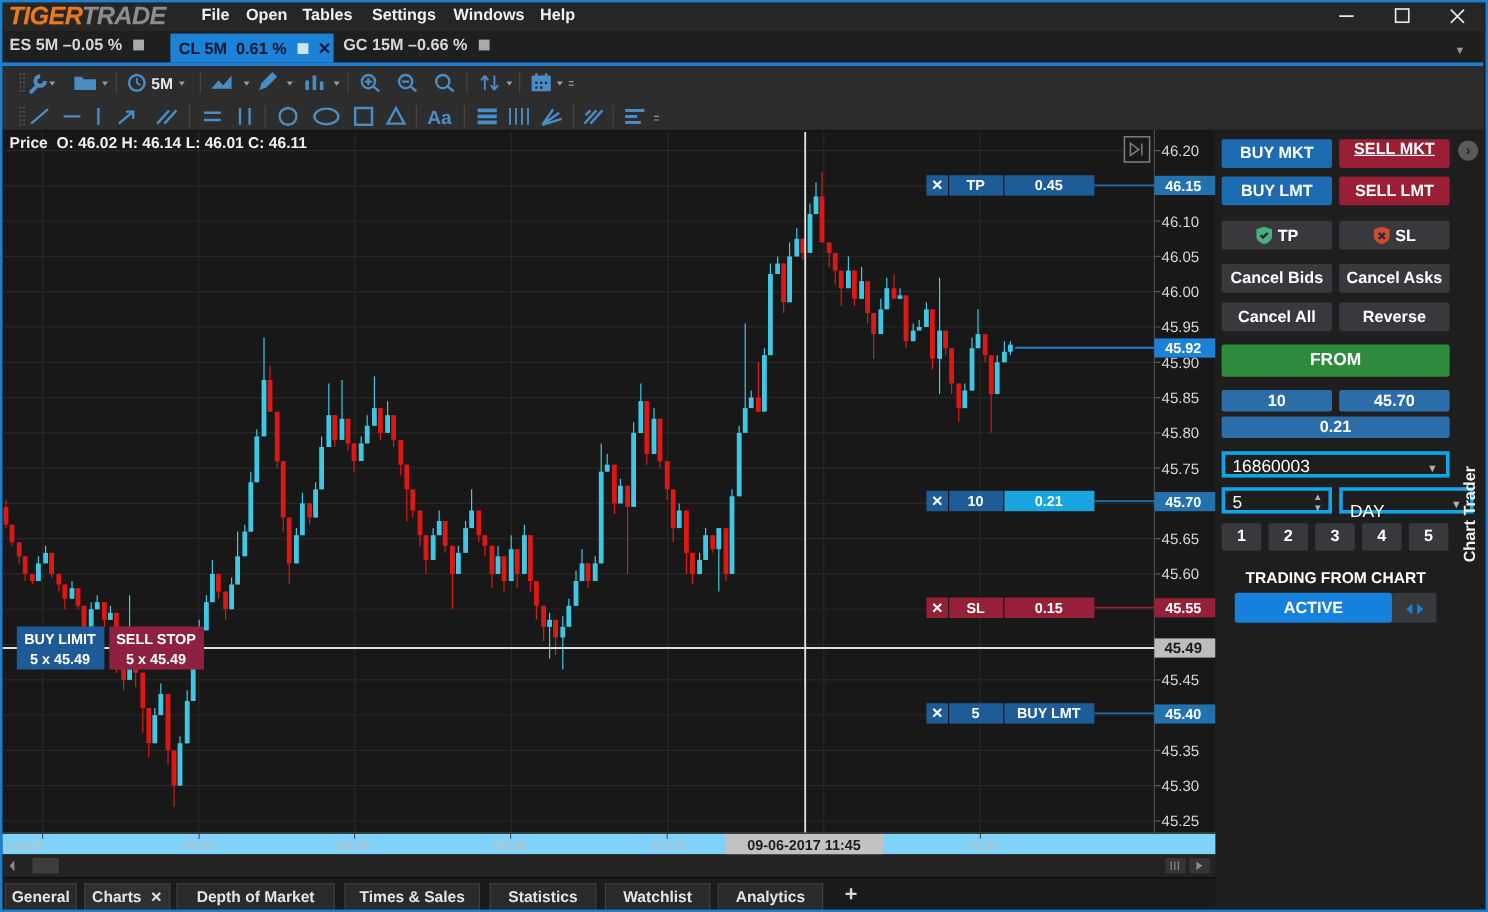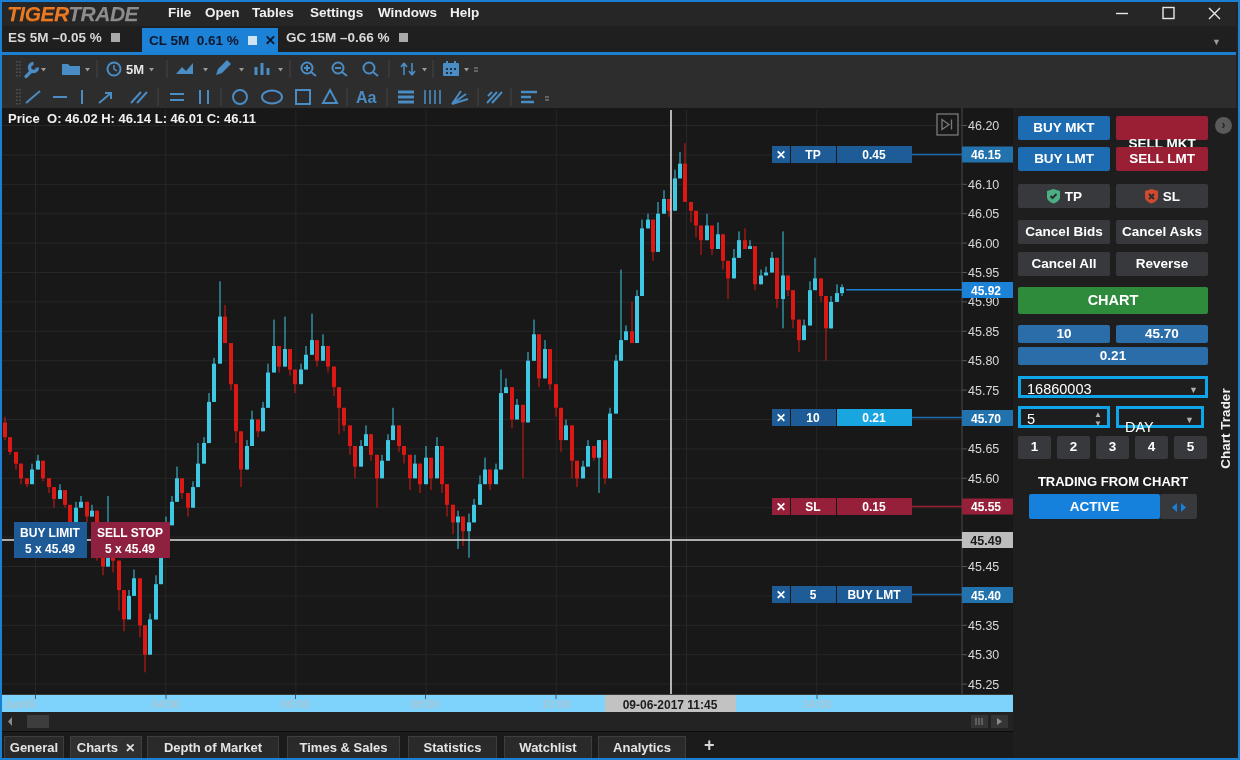--- a/index.html
+++ b/index.html
@@ -677,42 +677,42 @@
  <div class="btab" style="left:145px;width:132px;padding-top:3px;">Depth of Market</div>
  <div class="btab" style="left:285px;width:113px;padding-top:3px;">Times &amp; Sales</div>
  <div class="btab" style="left:406px;width:89px;padding-top:3px;">Statistics</div>
  <div class="btab" style="left:502px;width:88px;padding-top:3px;">Watchlist</div>
  <div class="btab" style="left:596px;width:88px;padding-top:3px;">Analytics</div>
  <div style="position:absolute;left:702px;top:3px;color:#d8d8d8;font-size:18px;font-weight:bold;">+</div>
 </div>
 
 <div id="panel">
  <div class="btn bblue" style="left:5px;top:8px;width:92px;height:24px;padding-top:4px;">BUY MKT</div>
- <div class="btn bred" style="left:103px;top:8px;width:92px;height:24px;padding-top:20px;text-decoration:underline;">SELL MKT</div>
+ <div class="btn bred" style="left:103px;top:8px;width:92px;height:24px;padding-top:0;text-decoration:underline;">SELL MKT</div>
  <div class="btn bblue" style="left:5px;top:39px;width:92px;height:24px;padding-top:4px;">BUY LMT</div>
  <div class="btn bred" style="left:103px;top:39px;width:92px;height:24px;padding-top:4px;">SELL LMT</div>
  <div class="btn bgray" style="left:5px;top:76px;width:92px;height:24px;padding-top:4px;"><svg width="15" height="16" viewBox="0 0 15 16" style="vertical-align:-3px;">
         <path d="M7.5 1 L14 3 V9 C14 12 11 14.5 7.5 15.5 C4 14.5 1 12 1 9 V3 Z" fill="#4caf82"></path>
         <path d="M4.5 8 l2 2 4 -4" stroke="#2b2d31" stroke-width="2" fill="none"></path>
       </svg> TP</div>
  <div class="btn bgray" style="left:103px;top:76px;width:92px;height:24px;padding-top:4px;"><svg width="15" height="16" viewBox="0 0 15 16" style="vertical-align:-3px;">
         <path d="M7.5 1 L14 3 V9 C14 12 11 14.5 7.5 15.5 C4 14.5 1 12 1 9 V3 Z" fill="#cf4b2e"></path>
         <path d="M5 6 l5 5 M10 6 l-5 5" stroke="#2b2d31" stroke-width="2" fill="none"></path>
       </svg> SL</div>
  <div class="btn bgray" style="left:5px;top:112px;width:92px;height:24px;padding-top:4px;">Cancel Bids</div>
  <div class="btn bgray" style="left:103px;top:112px;width:92px;height:24px;padding-top:4px;">Cancel Asks</div>
  <div class="btn bgray" style="left:5px;top:144px;width:92px;height:24px;padding-top:4px;">Cancel All</div>
  <div class="btn bgray" style="left:103px;top:144px;width:92px;height:24px;padding-top:4px;">Reverse</div>
- <div class="btn bgreen" style="left:5px;top:179px;width:190px;height:27px;padding-top:5px;font-size:14.5px;">CHART</div>
+ <div class="btn bgreen" style="left:5px;top:179px;width:190px;height:27px;padding-top:5px;font-size:14.5px;">FROM</div>
  <div class="btn bsteel" style="left:5px;top:217px;width:92px;height:18px;padding-top:1px;">10</div>
  <div class="btn bsteel" style="left:103px;top:217px;width:92px;height:18px;padding-top:1px;">45.70</div>
  <div class="btn bsteel" style="left:5px;top:239px;width:190px;height:18px;padding-top:1px;">0.21</div>
  <div class="fld" style="left:5px;top:268px;width:190px;height:22px;padding:2px 0 0 6px;">16860003<span style="position:absolute;right:7px;top:6px;font-size:9px;color:#b0b0b0;">▼</span></div>
  <div class="fld" style="left:5px;top:298px;width:92px;height:22px;padding:2px 0 0 6px;">5<span style="position:absolute;right:5px;top:1px;font-size:8px;color:#b0b0b0;">▲</span><span style="position:absolute;right:5px;top:10px;font-size:8px;color:#b0b0b0;">▼</span></div>
- <div class="fld" style="left:103px;top:298px;width:88px;height:22px;padding:10px 0 0 6px;">DAY<span style="position:absolute;right:7px;top:6px;font-size:9px;color:#b0b0b0;">▼</span></div>
+ <div class="fld" style="left:103px;top:298px;width:112px;height:22px;padding:10px 0 0 6px;">DAY<span style="position:absolute;right:7px;top:6px;font-size:9px;color:#b0b0b0;">▼</span></div>
  <div class="btn bgray" style="left:5px;top:328px;width:33px;height:23px;padding-top:3px;">1</div>
  <div class="btn bgray" style="left:44px;top:328px;width:33px;height:23px;padding-top:3px;">2</div>
  <div class="btn bgray" style="left:83px;top:328px;width:33px;height:23px;padding-top:3px;">3</div>
  <div class="btn bgray" style="left:122px;top:328px;width:33px;height:23px;padding-top:3px;">4</div>
  <div class="btn bgray" style="left:161px;top:328px;width:33px;height:23px;padding-top:3px;">5</div>
  <div class="abs" style="left:0;top:366px;width:200px;text-align:center;color:#fff;font-size:13px;font-weight:bold;">TRADING FROM CHART</div>
  <div class="btn" style="left:16px;top:386px;width:131px;height:25px;padding-top:5px;background:#1581dd;">ACTIVE</div>
  <div class="btn bgray" style="left:147px;top:386px;width:37px;height:25px;padding-top:6px;"><svg width="16" height="9" viewBox="0 0 16 9">
         <path d="M6 0 L1 4.5 L6 9 z" fill="#1581dd"></path>
         <path d="M10 0 L15 4.5 L10 9 z" fill="#1581dd"></path>

